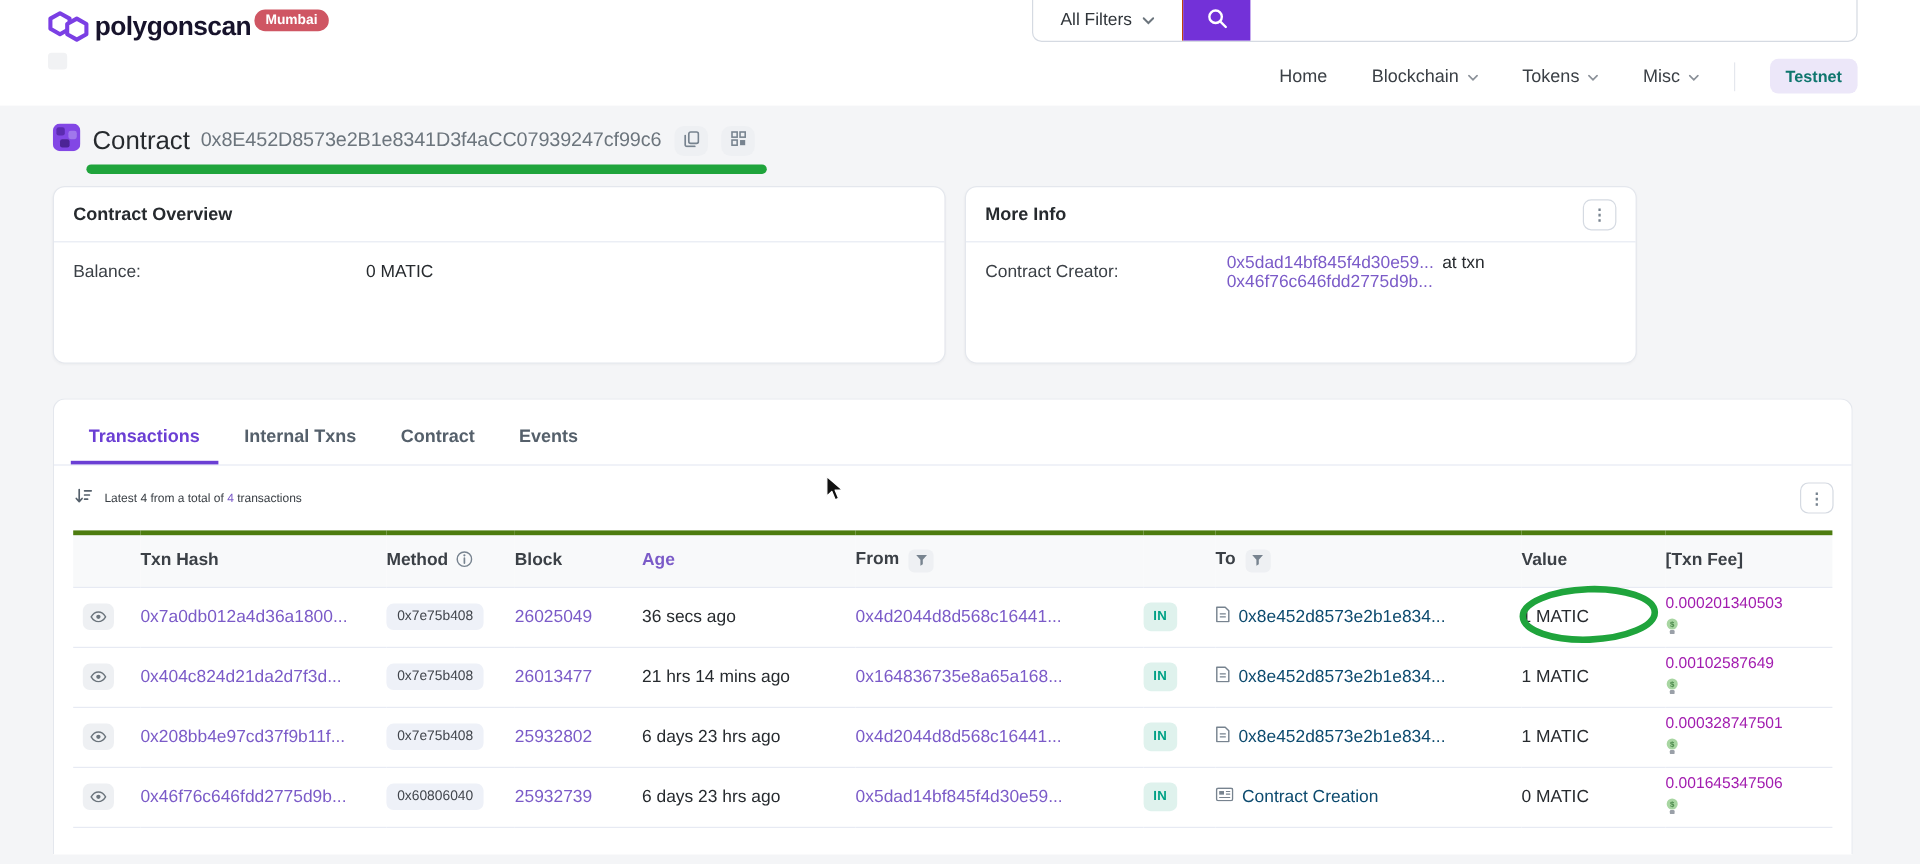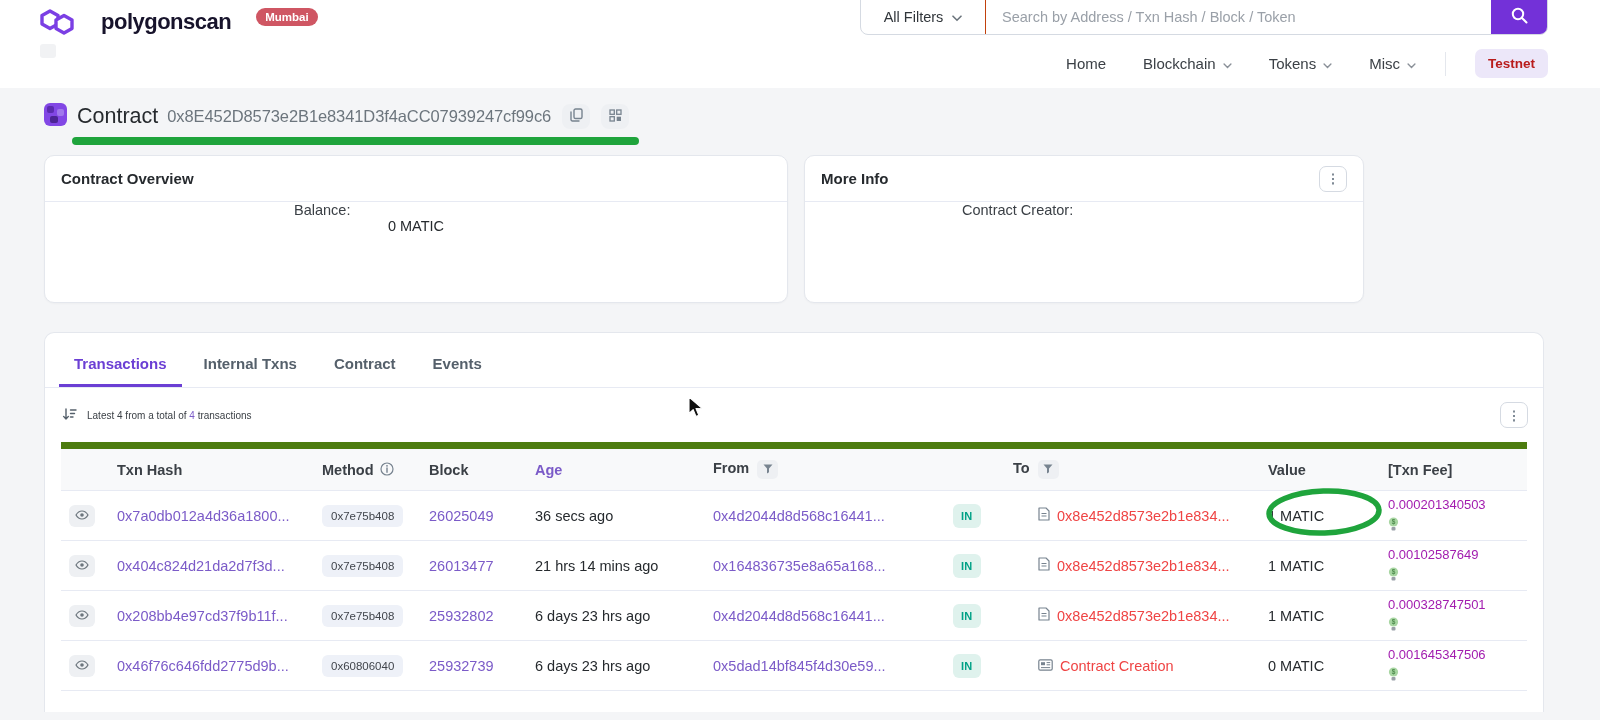--- a/index.html
+++ b/index.html
@@ -5,40 +5,40 @@
   * { box-sizing: border-box; margin: 0; padding: 0; }
   html,body { width:1600px; height:720px; }
   body {
     font-family: "Liberation Sans", sans-serif;
     background:#f4f5f7; color:#1e2022; position:relative; overflow:hidden;
   }
   a { text-decoration:none; }
 
   
   .site-header { background:#fff; height:88px; position:relative; }
-  .brand { position:absolute; left:38px; top:7px; display:flex; align-items:flex-start; gap:25px; cursor:pointer; }
+  .brand { position:absolute; left:38px; top:7px; display:flex; align-items:flex-start; gap:3px; cursor:pointer; }
   .brand-name { font-size:22px; font-weight:bold; color:#17132b; letter-spacing:-0.5px; line-height:30px; }
   .badge-mumbai { background:#cf5663; color:#fff; font-size:11.5px; font-weight:bold;
     padding:3px 9px; border-radius:9px; margin-top:1px; }
   .decor-square { position:absolute; left:40px; top:44px; width:16px; height:14px; background:#f1f2f4; border-radius:3px; }
 
   .search-group { position:absolute; right:52px; top:-2px; width:688px; height:37px; display:flex;
     background:#fff; border:1px solid #d5dae2; border-radius:0 0 8px 8px; overflow:hidden; }
   .filter-select { width:125px; border-right:1px solid #c2410c; display:flex; align-items:center;
     justify-content:center; gap:9px; font-size:14.5px; color:#30353a; cursor:pointer; }
   .search-input { flex:1; border:none; outline:none; padding:0 16px; font-size:14.5px; color:#495057; }
   .search-input::placeholder { color:#9aa0a8; }
   .search-btn { width:56px; background:#7331d8; border:none; display:flex; align-items:center;
     justify-content:center; cursor:pointer; }
 
   .main-nav { position:absolute; right:52px; top:49px; display:flex; align-items:center; gap:37px;
     font-size:15px; color:#3b4046; }
   .nav-item { display:flex; align-items:center; gap:7px; cursor:pointer; }
   .nav-divider { width:1px; height:24px; background:#e4e7ed; margin:0 -8px; }
-  .btn-testnet { background:#ece7f9; color:#b91c1c; font-size:13.5px; font-weight:bold;
+  .btn-testnet { background:#ece7f9; color:#0f766e; font-size:13.5px; font-weight:bold;
     padding:7px 13px; border-radius:7px; cursor:pointer; }
 
   
   .page-title { position:absolute; left:44px; top:103px; display:flex; align-items:center; }
   .title-label { font-size:21.5px; color:#262a2e; margin-left:10px; }
   .title-address { font-size:16.5px; color:#6c757d; margin-left:9px; letter-spacing:-0.1px; }
   .icon-btn { width:28px; height:25px; background:#eef0f3; border-radius:8px; display:flex;
     align-items:center; justify-content:center; margin-left:11px; cursor:pointer; border:none; }
   .green-underline { position:absolute; left:72px; top:137px; width:567px; height:8px;
     border-radius:4px; }
@@ -47,51 +47,51 @@
   .cards-row { position:absolute; left:44px; top:155px; width:1320px; display:flex; gap:16px; }
   .card { background:#fff; border:1px solid #e4e7ed; border-radius:10px; box-shadow:0 1px 2px rgba(0,0,0,.03); }
   .card-overview { width:744px; height:148px; }
   .card-moreinfo { flex:1; height:148px; }
   .card-header { display:flex; justify-content:space-between; align-items:center; padding:0 16px;
     height:46px; border-bottom:1px solid #e7eaf3; }
   .card-title { font-size:15px; font-weight:bold; color:#262a2e; }
   .kebab-btn { width:28px; height:26px; background:#fff; border:1px solid #d5dae2; border-radius:7px;
     color:#77838f; font-size:13px; font-weight:bold; display:flex; align-items:center; justify-content:center;
     cursor:pointer; line-height:1; }
-  .ov-row, .mi-row { display:flex; align-items:center; margin:0 16px; height:50px; font-size:14.5px;flex-direction:column; }
+  .ov-row, .mi-row { display:flex; align-items:center; margin:0 16px; height:50px; font-size:14.5px; }
   .mi-row + .mi-row { border-top:1px solid #e7eaf3; }
   .info-label { width:244px; color:#3b4046; }
   .plink { color:#7b5bc8; cursor:pointer; }
   .dark-val { color:#262a2e; }
 
   
   .tx-card { position:absolute; left:44px; top:332px; width:1500px; height:380px; background:#fff;
     border:1px solid #e4e7ed; border-bottom:none; border-radius:10px 10px 0 0; }
   .tabs { display:flex; gap:7px; padding:9px 14px 0; border-bottom:1px solid #e7eaf3; }
   .tab { padding:13px 15px 12px; font-size:15px; font-weight:bold; color:#55606b;
     border-bottom:3px solid transparent; cursor:pointer; }
   .tab.active { color:#6b3fd4; border-bottom-color:#6b3fd4; }
   .toolbar { display:flex; justify-content:space-between; align-items:center; padding:14px 15px 11px 17px; }
   .summary { display:flex; align-items:center; gap:10px; font-size:10px; color:#3b4046; }
 
   .table-wrap { margin:3px 16px 0; }
   table { width:100%; border-collapse:collapse; table-layout:fixed; }
   thead th { background:#f8f9fa; height:45px; font-size:14.5px; font-weight:bold; color:#3b4046;
-    text-align:left; border-top:7px solid #4d7c0f; border-bottom:1px solid #e7eaf3; padding:0; }
+    text-align:left; border-top:4px solid #4d7c0f; border-bottom:1px solid #e7eaf3; padding:0; }
   tbody td { height:50px; border-bottom:1px solid #e7eaf3; font-size:14.5px; padding:0; }
   .th-flex { display:flex; }
   .method-badge { display:inline-block; background:#eef1f8; border-radius:6px; padding:5px 9px;
     font-size:11.5px; color:#41454c; }
   .in-badge { display:inline-block; background:#dff2ed; color:#00a186; font-weight:bold; font-size:11px;
     padding:6px 8px; border-radius:6px; letter-spacing:.3px; }
   .eye-btn { width:26px; height:22px; background:#eef0f3; border:none; border-radius:6px;
     display:flex; align-items:center; justify-content:center; margin-left:8px; cursor:pointer; }
   .funnel-btn { width:21px; height:19px; background:#eef0f3; border:none; border-radius:5px;
     display:inline-flex; align-items:center; justify-content:center; margin-left:8px; cursor:pointer; }
-  .to-cell { display:flex; align-items:center; gap:7px; color:#ef4444;margin-left:25px; }
+  .to-cell { display:flex; align-items:center; gap:7px; color:#0c4a6e; }
   .fee-cell { display:flex; align-items:flex-start; gap:5px; font-size:13px; color:#a21caf;flex-direction:column; }
   .age-cell, .value-cell { color:#262a2e; }
 
   
   .annot { position:absolute; pointer-events:none; }
 </style>
 </head>
 <body>
 
 <header class="site-header">
@@ -109,21 +109,20 @@
 
   <div class="search-group">
     <div class="filter-select">
       <span>All Filters</span>
       <span>
         <svg width="10" height="7" viewBox="0 0 10 7">
             <path d="M1 1.2 L5 5.2 L9 1.2" stroke="#6c757d" stroke-width="1.6" fill="none" stroke-linecap="round"></path>
           </svg>
       </span>
     </div>
-    <input class="search-input" value="" placeholder="Search by Address / Txn Hash / Block / Token" style="">
     <button class="search-btn">
       <span>
         <svg width="17" height="17" viewBox="0 0 17 17">
             <circle cx="7" cy="7" r="5.2" stroke="#fff" stroke-width="2" fill="none"></circle>
             <path d="M11 11 L15.5 15.5" stroke="#fff" stroke-width="2" stroke-linecap="round"></path>
           </svg>
       </span>
     </button>
   </div>
 
@@ -199,20 +198,25 @@
 
   <section class="card card-moreinfo">
     <div class="card-header">
       <span class="card-title">More Info</span>
       <button class="kebab-btn">
         <span>⋮</span>
       </button>
     </div>
     <div class="mi-row">
       <span class="info-label">Contract Creator:</span>
+      <span>
+        <a class="plink">0x5dad14bf845f4d30e59...</a>
+        <span class="dark-val" style="margin:0 3px;">at txn</span>
+        <a class="plink">0x46f76c646fdd2775d9b...</a>
+      </span>
     </div>
   </section>
 </div>
 
 <section class="tx-card">
   <div class="tabs">
     <div class="tab active">Transactions</div>
     <div class="tab">Internal Txns</div>
     <div class="tab">Contract</div>
     <div class="tab">Events</div>

